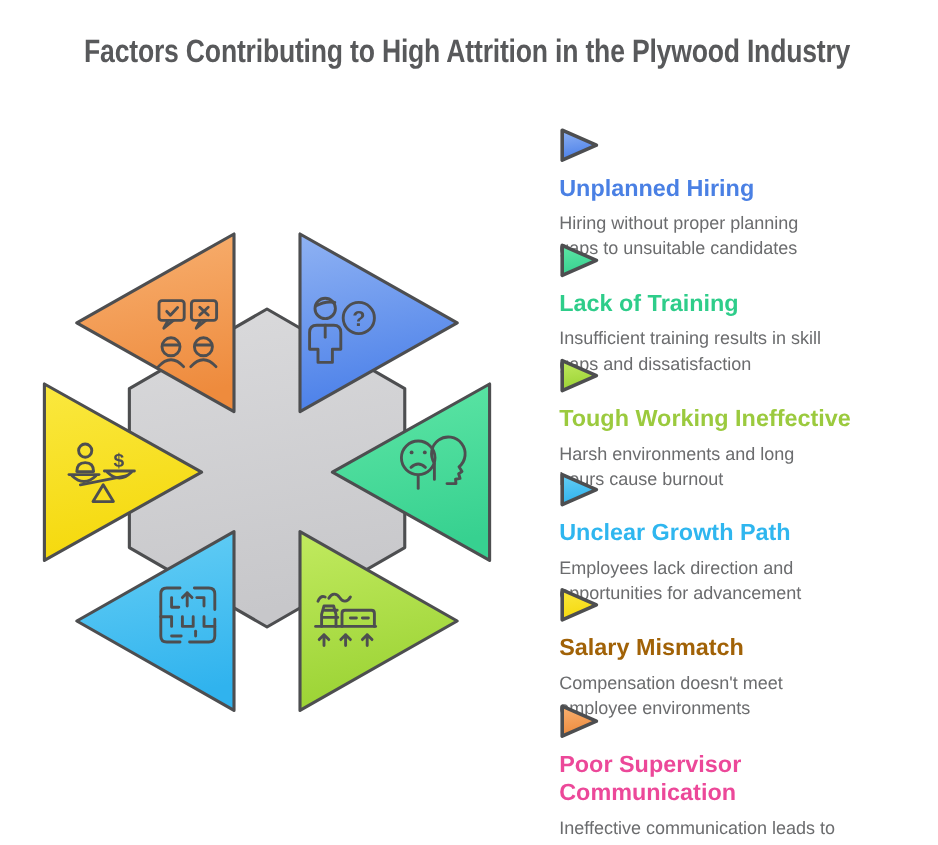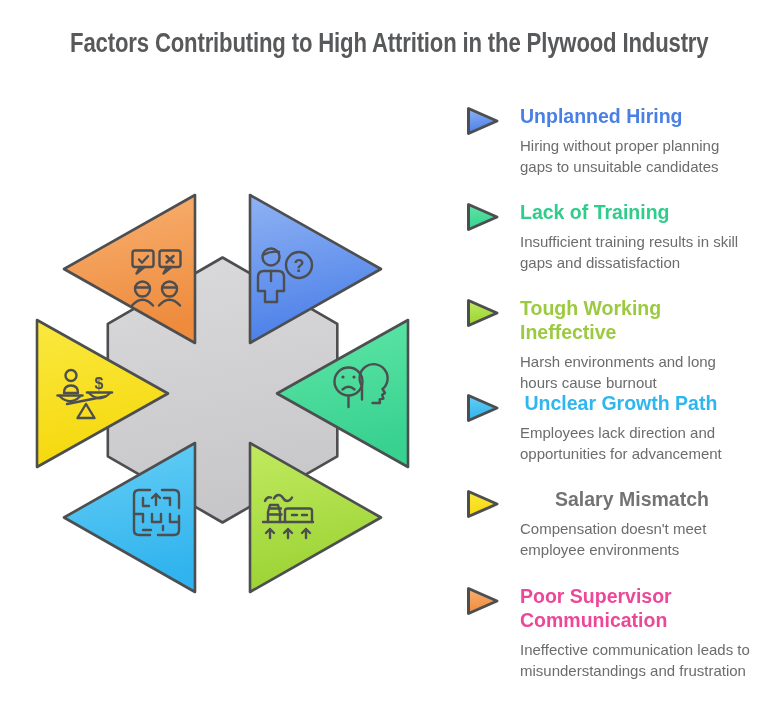--- a/index.html
+++ b/index.html
@@ -20,21 +20,21 @@
   .shape { stroke:var(--outline, #4d4e50); stroke-width:2.6; stroke-linejoin:round; }
   .icon path, .icon circle, .icon rect {
     fill:none; stroke:var(--outline, #4d4e50); stroke-width:2.4;
     stroke-linecap:round; stroke-linejoin:round;
   }
   .icon .dot { fill:var(--outline, #4d4e50); stroke:none; }
   .icon text {
     fill:var(--outline, #4d4e50); stroke:none; font-weight:bold;
     font-family:"Liberation Sans", sans-serif; text-anchor:middle;
   }
-  .legend-item { position:absolute; left:466px; width:290px; display:flex; align-items:flex-start; gap:20px; }
+  .legend-item { position:absolute; left:466px; width:290px; display:flex; align-items:flex-start; gap:9px;flex-direction:column; }
   .legend-tri { flex:0 0 auto; margin-top:2px; }
   .legend-tri polygon { stroke:var(--outline, #4d4e50); stroke-width:3; stroke-linejoin:round; }
   .legend-item h2 { margin:0; font-size:19.5px; line-height:24px; font-weight:bold; white-space:pre-line; }
   .legend-item p { margin:7px 0 0 0; font-size:15px; line-height:21px; color:var(--description-text, #6b6c6e); white-space:pre-line; }
 </style>
 </head>
 <body>
 
 <div class="title-wrap">
   <h1>Factors Contributing to High Attrition in the Plywood Industry</h1>
@@ -198,32 +198,32 @@
       <p>Harsh environments and long
 hours cause burnout</p>
     </div>
   </div>
 
   <div class="legend-item" style="top:391px">
     <svg class="legend-tri" width="34" height="30">
       <polygon points="2.5,2.5 31,15 2.5,27.5" fill="url(#g3)"></polygon>
     </svg>
     <div>
-      <h2 style="color: rgb(47, 182, 239); text-align: center;">Unclear Growth Path</h2>
+      <h2 style="color: rgb(47, 182, 239);">Unclear Growth Path</h2>
       <p>Employees lack direction and
 opportunities for advancement</p>
     </div>
   </div>
 
   <div class="legend-item" style="top:487px">
     <svg class="legend-tri" width="34" height="30">
       <polygon points="2.5,2.5 31,15 2.5,27.5" fill="url(#g4)"></polygon>
     </svg>
     <div>
-      <h2 style="color: #737373; margin-left: 35px;">Salary Mismatch</h2>
+      <h2 style="color: #a16207;">Salary Mismatch</h2>
       <p>Compensation doesn't meet
 employee environments</p>
     </div>
   </div>
 
   <div class="legend-item" style="top:584px">
     <svg class="legend-tri" width="34" height="30">
       <polygon points="2.5,2.5 31,15 2.5,27.5" fill="url(#g5)"></polygon>
     </svg>
     <div>

